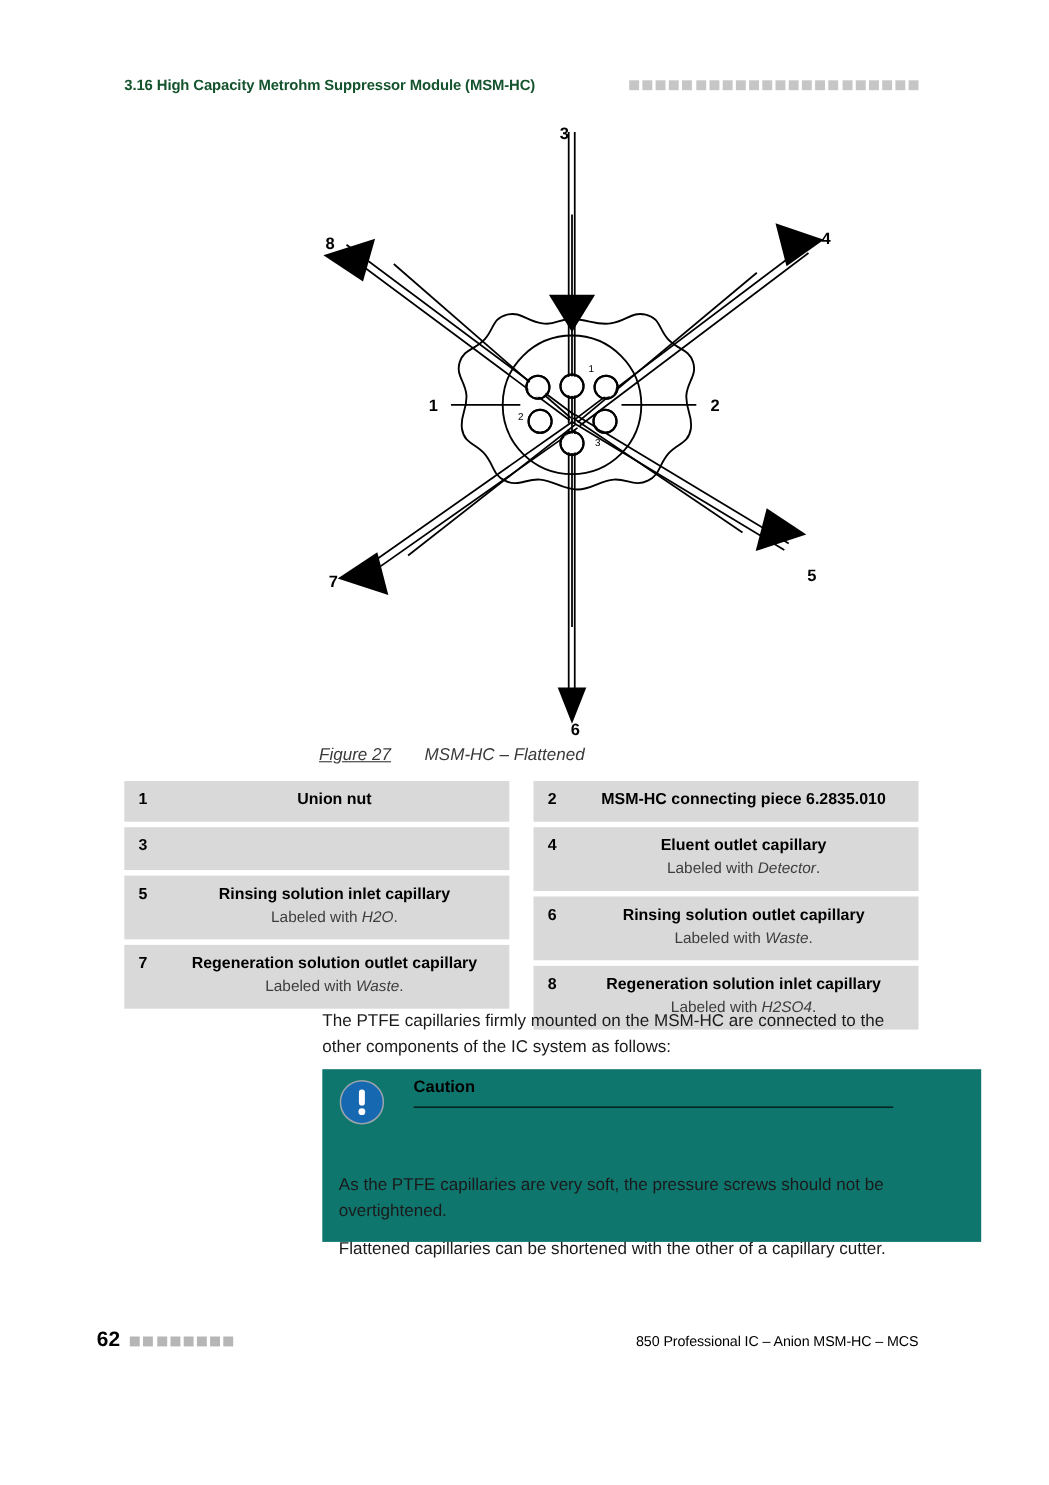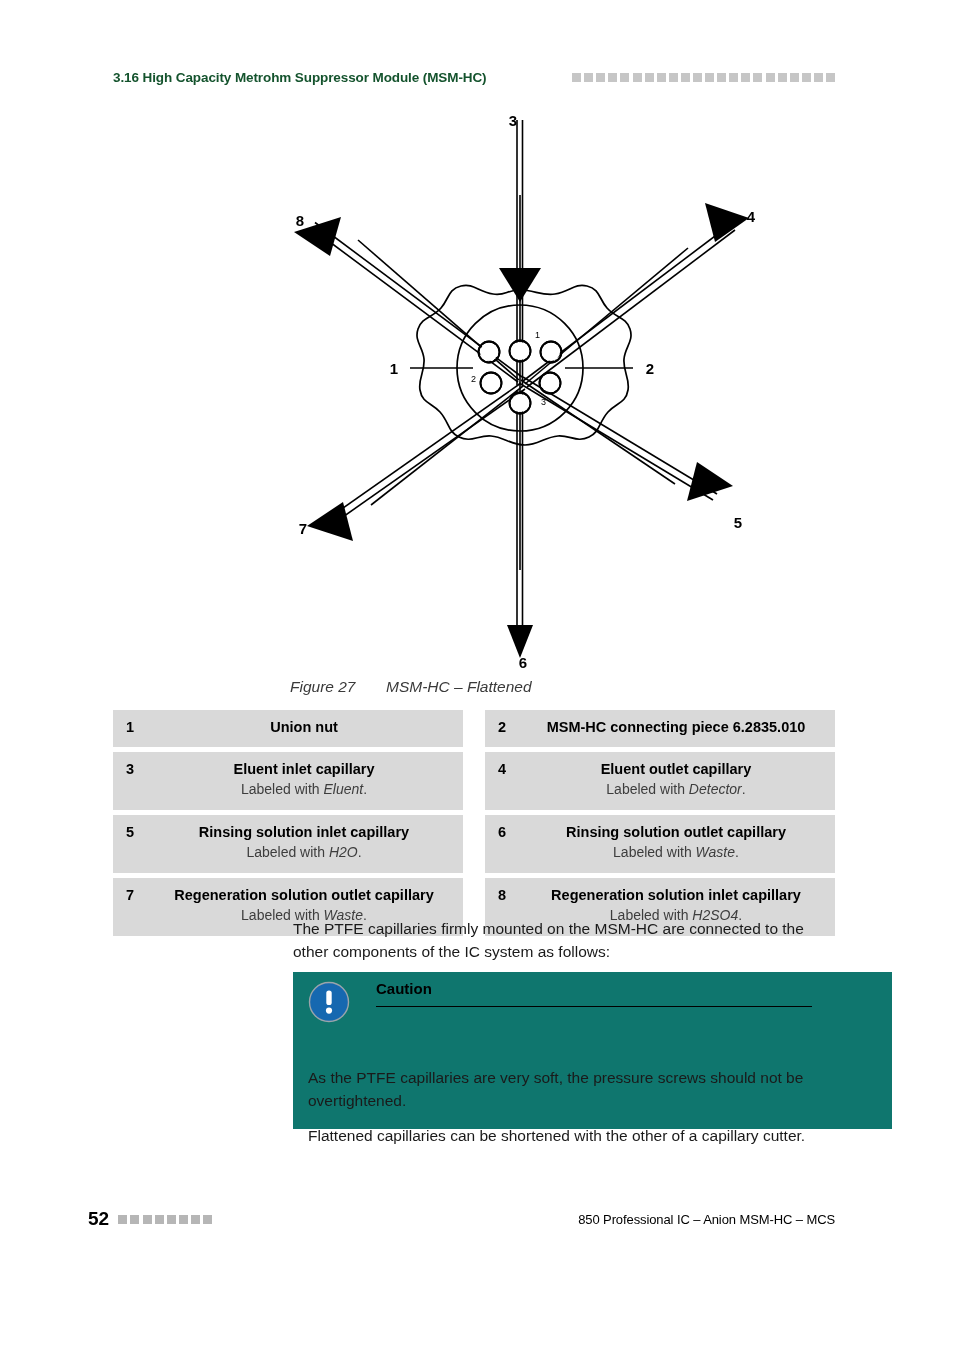--- a/index.html
+++ b/index.html
@@ -36,21 +36,21 @@
     font-size:9px;fill:#000;
     font-family:"Liberation Sans", sans-serif;
   }
 
   
   .caption{
     position:absolute;left:290px;top:678px;width:545px;height:22px;
     font-size:15.5px;font-style:italic;color:#3a3a3a;
     white-space:nowrap;
   }
-  .caption .cap-num{display:inline-block;width:96px;}
+  .caption .cap-num{display:inline-block;width:96px;text-decoration:underline;}
 
   
   .legend{
     position:absolute;left:113px;top:710px;width:722px;
     display:flex;justify-content:space-between;
   }
   .legend-col{width:350px;display:flex;flex-direction:column;gap:5px;}
   .legend-row{
     background:#d9d9d9;
     padding:8px 0 9px 0;
@@ -273,24 +273,20 @@
   <div class="legend">
     <div class="legend-col" id="legend-left">
         <div class="legend-row">
           <div class="legend-num">1</div>
           <div class="legend-body">
             <div class="legend-label">Union nut</div>
           </div>
         </div>
         <div class="legend-row two-line">
           <div class="legend-num">3</div>
-          <div class="legend-body">
-            <div class="legend-label">Eluent inlet capillary</div>
-            <div class="legend-sub">Labeled with <i>Eluent</i>.</div>
-          </div>
         </div>
         <div class="legend-row two-line">
           <div class="legend-num">5</div>
           <div class="legend-body">
             <div class="legend-label">Rinsing solution inlet capillary</div>
             <div class="legend-sub">Labeled with <i>H2O</i>.</div>
           </div>
         </div>
         <div class="legend-row two-line">
           <div class="legend-num">7</div>
@@ -346,21 +342,21 @@
       <div class="caution-rule"></div>
     </div>
     <div class="caution-body">
       <p>As the PTFE capillaries are very soft, the pressure screws should not be overtightened.</p>
       <p>Flattened capillaries can be shortened with the other of a capillary cutter.</p>
     </div>
   </div>
 
   <div class="footer">
     <div class="footer-left">
-      <span class="page-num">52</span>
+      <span class="page-num">62</span>
       <span class="sq-row" id="footer-squares">
           <span class="sq"></span>
           <span class="sq"></span>
           <span class="sq"></span>
           <span class="sq"></span>
           <span class="sq"></span>
           <span class="sq"></span>
           <span class="sq"></span>
           <span class="sq"></span>
         </span>

